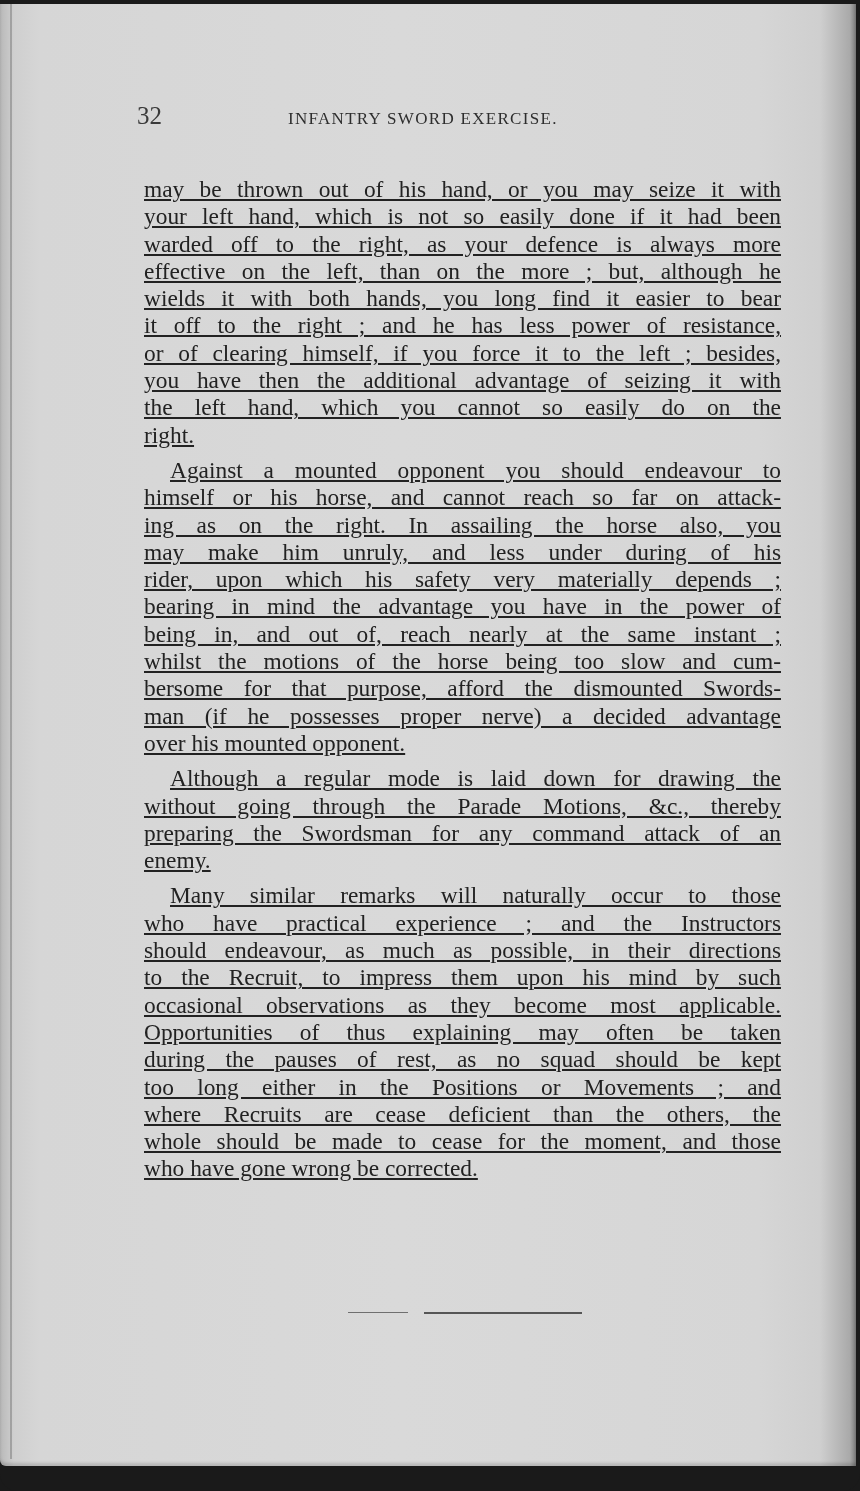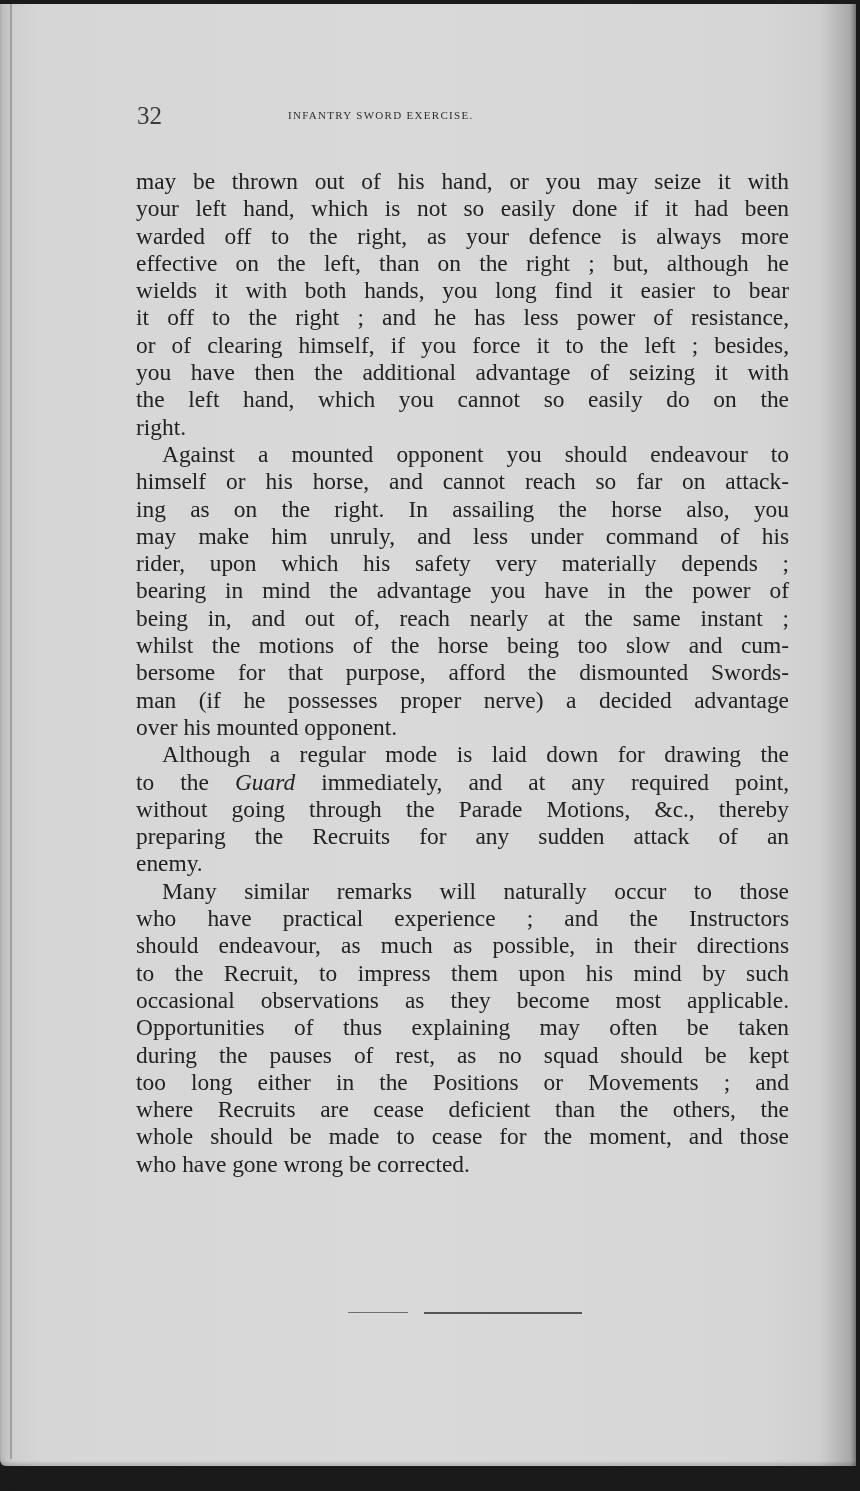--- a/index.html
+++ b/index.html
@@ -49,36 +49,37 @@
       left: 0;
       top: 0;
       font-size: 25px;
       letter-spacing: 0px;
       color: #3a3a3a;
     }
     .running-title {
       position: absolute;
       left: 151px;
       top: 7px;
-      font-size: 11px;
+      font-size: 17px;
       letter-spacing: 1.3px;
       color: #2e2e2e;
     }
     .body-text {
       position: absolute;
       top: 164px;
       left: 136px;
       width: 653px;
       font-family: "Liberation Serif", "DejaVu Serif", serif;
       font-size: 23.4px;
       line-height: 27.3px;
       color: #222;
     }
     .para {
-      margin: 0;
+      margin: 8px;
+      text-decoration: underline;
     }
     .line {
       display: block;
       text-align: justify;
       text-align-last: justify;
       white-space: nowrap;
       height: 27.3px;
     }
     .line.last {
       text-align-last: left;
@@ -124,48 +125,47 @@
       <span class="page-number">32</span>
       <span class="running-title">INFANTRY SWORD EXERCISE.</span>
     </div>
 
     <div class="body-text">
 
       <div class="para">
         <span class="line">may be thrown out of his hand, or you may seize it with</span>
         <span class="line">your left hand, which is not so easily done if it had been</span>
         <span class="line">warded off to the right, as your defence is always more</span>
-        <span class="line">effective on the left, than on the right ; but, although he</span>
+        <span class="line">effective on the left, than on the more ; but, although he</span>
         <span class="line">wields it with both hands, you long find it easier to bear</span>
         <span class="line">it off to the right ; and he has less power of resistance,</span>
         <span class="line">or of clearing himself, if you force it to the left ; besides,</span>
         <span class="line">you have then the additional advantage of seizing it with</span>
         <span class="line">the left hand, which you cannot so easily do on the</span>
         <span class="line last">right.</span>
       </div>
 
       <div class="para">
         <span class="line indent">Against a mounted opponent you should endeavour to</span>
         <span class="line">himself or his horse, and cannot reach so far on attack-</span>
         <span class="line">ing as on the right. In assailing the horse also, you</span>
-        <span class="line">may make him unruly, and less under command of his</span>
+        <span class="line">may make him unruly, and less under during of his</span>
         <span class="line">rider, upon which his safety very materially depends ;</span>
         <span class="line">bearing in mind the advantage you have in the power of</span>
         <span class="line">being in, and out of, reach nearly at the same instant ;</span>
         <span class="line">whilst the motions of the horse being too slow and cum-</span>
         <span class="line">bersome for that purpose, afford the dismounted Swords-</span>
         <span class="line">man (if he possesses proper nerve) a decided advantage</span>
         <span class="line last">over his mounted opponent.</span>
       </div>
 
       <div class="para">
         <span class="line indent">Although a regular mode is laid down for drawing the</span>
-        <span class="line"><span>to the </span><em class="italic">Guard</em><span> immediately, and at any required point,</span></span>
         <span class="line">without going through the Parade Motions, &amp;c., thereby</span>
-        <span class="line">preparing the Recruits for any sudden attack of an</span>
+        <span class="line">preparing the Swordsman for any command attack of an</span>
         <span class="line last">enemy.</span>
       </div>
 
       <div class="para">
         <span class="line indent">Many similar remarks will naturally occur to those</span>
         <span class="line">who have practical experience ; and the Instructors</span>
         <span class="line">should endeavour, as much as possible, in their directions</span>
         <span class="line">to the Recruit, to impress them upon his mind by such</span>
         <span class="line">occasional observations as they become most applicable.</span>
         <span class="line">Opportunities of thus explaining may often be taken</span>

